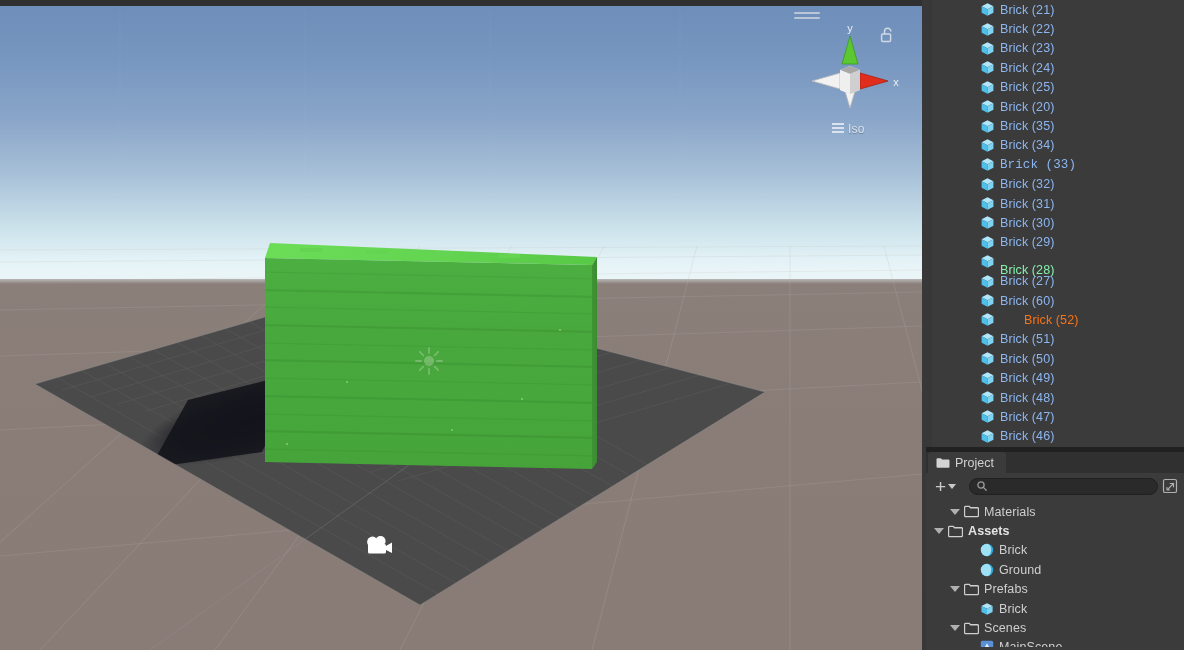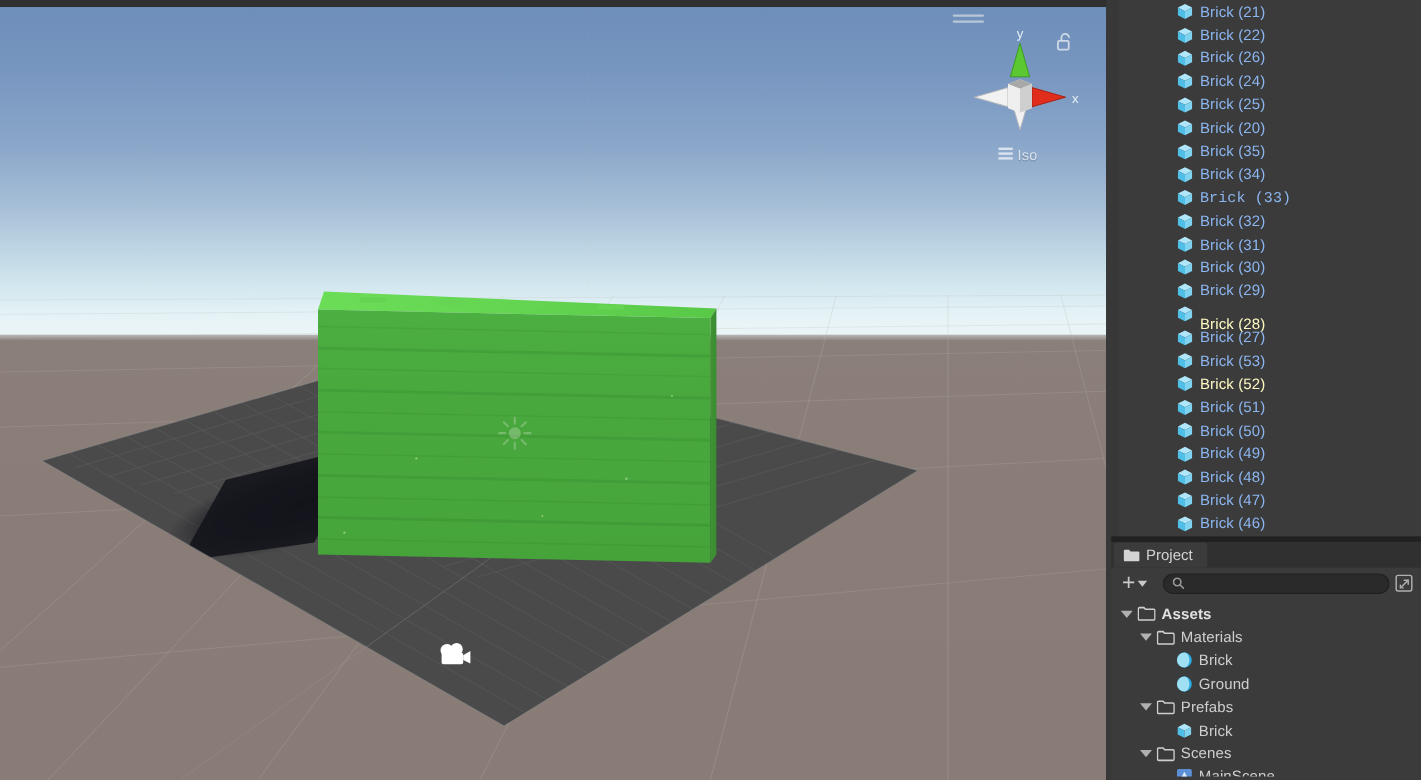--- a/index.html
+++ b/index.html
@@ -399,21 +399,21 @@
               <polygon points="8,7.8 14.3,4.6 14.3,11.5 8,14.7" fill="#7fd3f0"></polygon>
             </svg>
             <span class="h-label" style="color: rgb(140, 182, 240);">Brick (22)</span>
           </div>
           <div class="h-row">
             <svg viewBox="0 0 16 16" class="cube-ico">
               <polygon points="8,1.4 14.3,4.6 8,7.8 1.7,4.6" fill="#b0e6fa"></polygon>
               <polygon points="1.7,4.6 8,7.8 8,14.7 1.7,11.5" fill="#4fbfe8"></polygon>
               <polygon points="8,7.8 14.3,4.6 14.3,11.5 8,14.7" fill="#7fd3f0"></polygon>
             </svg>
-            <span class="h-label" style="color: rgb(140, 182, 240);">Brick (26)</span>
+            <span class="h-label" style="color: rgb(140, 182, 240);">Brick (23)</span>
           </div>
           <div class="h-row">
             <svg viewBox="0 0 16 16" class="cube-ico">
               <polygon points="8,1.4 14.3,4.6 8,7.8 1.7,4.6" fill="#b0e6fa"></polygon>
               <polygon points="1.7,4.6 8,7.8 8,14.7 1.7,11.5" fill="#4fbfe8"></polygon>
               <polygon points="8,7.8 14.3,4.6 14.3,11.5 8,14.7" fill="#7fd3f0"></polygon>
             </svg>
             <span class="h-label" style="color: rgb(140, 182, 240);">Brick (24)</span>
           </div>
           <div class="h-row">
@@ -487,45 +487,45 @@
               <polygon points="8,7.8 14.3,4.6 14.3,11.5 8,14.7" fill="#7fd3f0"></polygon>
             </svg>
             <span class="h-label" style="color: rgb(140, 182, 240);">Brick (29)</span>
           </div>
           <div class="h-row">
             <svg viewBox="0 0 16 16" class="cube-ico">
               <polygon points="8,1.4 14.3,4.6 8,7.8 1.7,4.6" fill="#b0e6fa"></polygon>
               <polygon points="1.7,4.6 8,7.8 8,14.7 1.7,11.5" fill="#4fbfe8"></polygon>
               <polygon points="8,7.8 14.3,4.6 14.3,11.5 8,14.7" fill="#7fd3f0"></polygon>
             </svg>
-            <span class="h-label" style="color: #fef9c3; margin-top: 16px;">Brick (28)</span>
+            <span class="h-label" style="color: #86efac; margin-top: 16px;">Brick (28)</span>
           </div>
           <div class="h-row">
             <svg viewBox="0 0 16 16" class="cube-ico">
               <polygon points="8,1.4 14.3,4.6 8,7.8 1.7,4.6" fill="#b0e6fa"></polygon>
               <polygon points="1.7,4.6 8,7.8 8,14.7 1.7,11.5" fill="#4fbfe8"></polygon>
               <polygon points="8,7.8 14.3,4.6 14.3,11.5 8,14.7" fill="#7fd3f0"></polygon>
             </svg>
             <span class="h-label" style="color: rgb(140, 182, 240);">Brick (27)</span>
           </div>
           <div class="h-row">
             <svg viewBox="0 0 16 16" class="cube-ico">
               <polygon points="8,1.4 14.3,4.6 8,7.8 1.7,4.6" fill="#b0e6fa"></polygon>
               <polygon points="1.7,4.6 8,7.8 8,14.7 1.7,11.5" fill="#4fbfe8"></polygon>
               <polygon points="8,7.8 14.3,4.6 14.3,11.5 8,14.7" fill="#7fd3f0"></polygon>
             </svg>
-            <span class="h-label" style="color: rgb(140, 182, 240);">Brick (53)</span>
-          </div>
-          <div class="h-row">
-            <svg viewBox="0 0 16 16" class="cube-ico">
-              <polygon points="8,1.4 14.3,4.6 8,7.8 1.7,4.6" fill="#b0e6fa"></polygon>
-              <polygon points="1.7,4.6 8,7.8 8,14.7 1.7,11.5" fill="#4fbfe8"></polygon>
-              <polygon points="8,7.8 14.3,4.6 14.3,11.5 8,14.7" fill="#7fd3f0"></polygon>
-            </svg>
-            <span class="h-label" style="color: #fef9c3;">Brick (52)</span>
+            <span class="h-label" style="color: rgb(140, 182, 240);">Brick (60)</span>
+          </div>
+          <div class="h-row">
+            <svg viewBox="0 0 16 16" class="cube-ico">
+              <polygon points="8,1.4 14.3,4.6 8,7.8 1.7,4.6" fill="#b0e6fa"></polygon>
+              <polygon points="1.7,4.6 8,7.8 8,14.7 1.7,11.5" fill="#4fbfe8"></polygon>
+              <polygon points="8,7.8 14.3,4.6 14.3,11.5 8,14.7" fill="#7fd3f0"></polygon>
+            </svg>
+            <span class="h-label" style="color: #f97316; margin-left: 24px;">Brick (52)</span>
           </div>
           <div class="h-row">
             <svg viewBox="0 0 16 16" class="cube-ico">
               <polygon points="8,1.4 14.3,4.6 8,7.8 1.7,4.6" fill="#b0e6fa"></polygon>
               <polygon points="1.7,4.6 8,7.8 8,14.7 1.7,11.5" fill="#4fbfe8"></polygon>
               <polygon points="8,7.8 14.3,4.6 14.3,11.5 8,14.7" fill="#7fd3f0"></polygon>
             </svg>
             <span class="h-label" style="color: rgb(140, 182, 240);">Brick (51)</span>
           </div>
           <div class="h-row">
@@ -595,33 +595,33 @@
           <input id="search-input" type="text" placeholder="" style="">
         </div>
         <svg id="filter-save-btn" viewBox="0 0 16 16">
           <rect x="1.5" y="1.5" width="13" height="13" rx="1.6" fill="none" stroke="#b0b0b0" stroke-width="1.2"></rect>
           <path d="M11.5 5.5 L6.2 10.8" stroke="#b0b0b0" stroke-width="1.2" stroke-linecap="round"></path>
           <path d="M11.5 5.5 L8.2 5.5 M11.5 5.5 L11.5 8.8" stroke="#b0b0b0" stroke-width="1.2" stroke-linecap="round"></path>
           <path d="M5 9.6 L5 11.9 L7.3 11.9" fill="none" stroke="#b0b0b0" stroke-width="1.2" stroke-linecap="round"></path>
         </svg>
       </div>
       <div id="project-tree">
+          <div class="p-row" style="padding-left: 24px;">
+            <span class="tri"></span>
+            <svg viewBox="0 0 14 12" class="folder-ico">
+              <path d="M0.5 2.2 a1 1 0 0 1 1-1 h3.4 l1.2 1.3 h6.4 a1 1 0 0 1 1 1 v6.3 a1 1 0 0 1 -1 1 h-11 a1 1 0 0 1 -1 -1 z" fill="none" stroke="#cfcfcf" stroke-width="1.2"></path>
+            </svg>
+            <span class="p-label">Materials</span>
+          </div>
           <div class="p-row" style="padding-left: 8px;">
             <span class="tri"></span>
             <svg viewBox="0 0 14 12" class="folder-ico">
               <path d="M0.5 2.2 a1 1 0 0 1 1-1 h3.4 l1.2 1.3 h6.4 a1 1 0 0 1 1 1 v6.3 a1 1 0 0 1 -1 1 h-11 a1 1 0 0 1 -1 -1 z" fill="none" stroke="#cfcfcf" stroke-width="1.2"></path>
             </svg>
             <span class="p-label bold">Assets</span>
-          </div>
-          <div class="p-row" style="padding-left: 24px;">
-            <span class="tri"></span>
-            <svg viewBox="0 0 14 12" class="folder-ico">
-              <path d="M0.5 2.2 a1 1 0 0 1 1-1 h3.4 l1.2 1.3 h6.4 a1 1 0 0 1 1 1 v6.3 a1 1 0 0 1 -1 1 h-11 a1 1 0 0 1 -1 -1 z" fill="none" stroke="#cfcfcf" stroke-width="1.2"></path>
-            </svg>
-            <span class="p-label">Materials</span>
           </div>
           <div class="p-row" style="padding-left: 40px;">
             <span class="tri-spacer"></span>
             <svg viewBox="0 0 14 14" class="mat-ico">
               <circle cx="7" cy="7" r="6.2" fill="#2aa9dd"></circle>
               <path d="M7 0.8 a6.2 6.2 0 0 0 0 12.4 a4.2 6.2 0 0 0 0 -12.4" fill="#9fe0f5"></path>
             </svg>
             <span class="p-label">Brick</span>
           </div>
           <div class="p-row" style="padding-left: 40px;">

